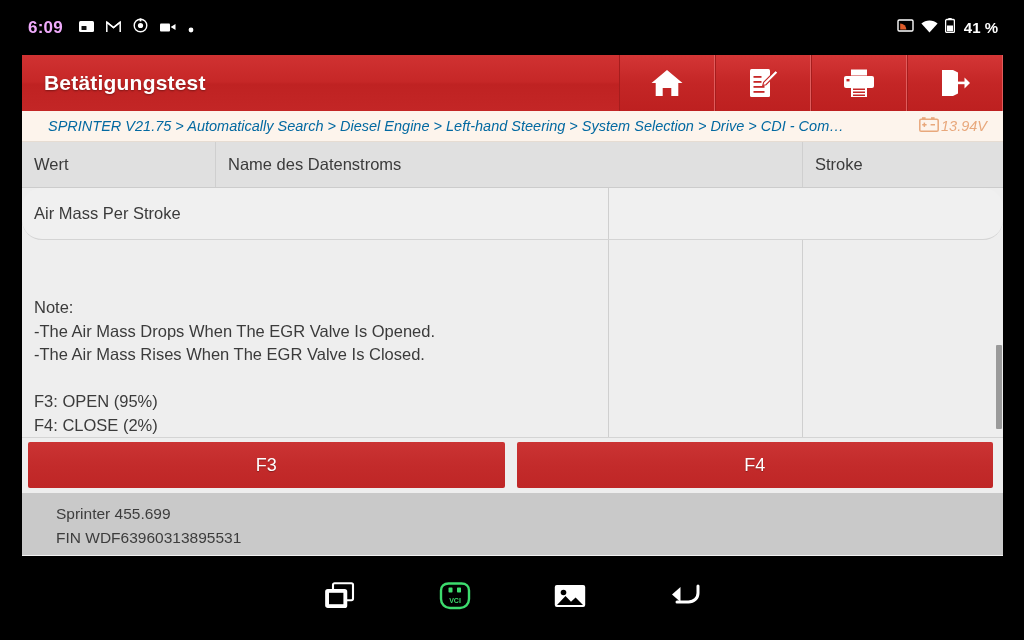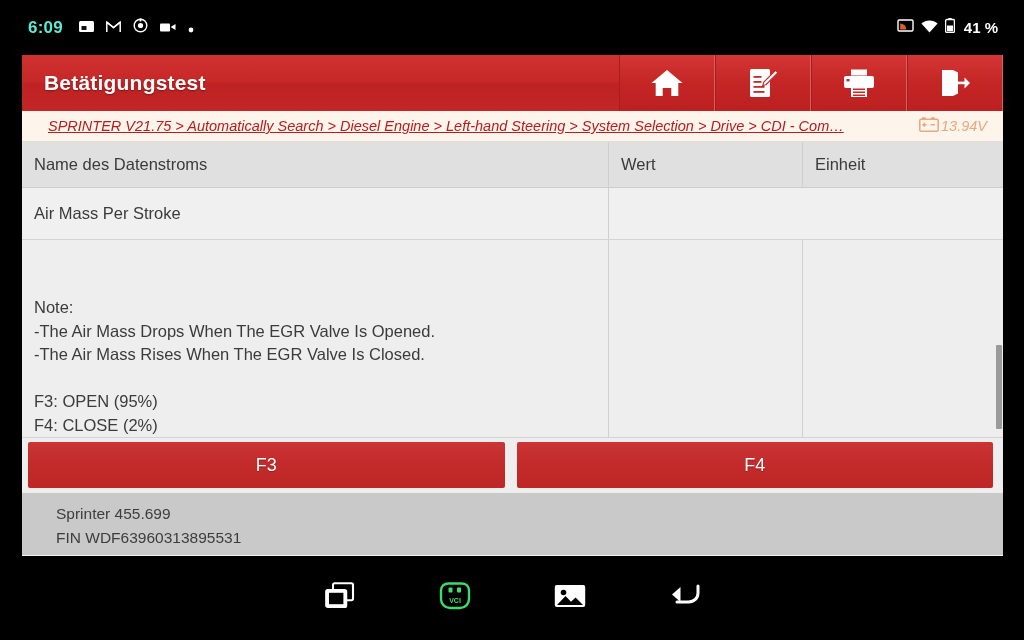--- a/index.html
+++ b/index.html
@@ -20,21 +20,21 @@
     position: absolute;
     left: 0; top: 0;
     width: 1024px; height: 55px;
     background: #000;
     display: flex;
     align-items: center;
     box-sizing: border-box;
     padding: 0 26px 0 28px;
   }
   .sb-clock {
-    color: #5eead4;
+    color: #f0abfc;
     font-size: 17px;
     font-weight: bold;
     letter-spacing: 0.2px;
     margin-right: 16px;
   }
   .sb-left-icons {
     display: flex;
     align-items: center;
     gap: 12px;
     flex: 1;
@@ -104,27 +104,26 @@
     height: 31px;
     background: #fdf4ec;
     display: flex;
     align-items: center;
     padding: 0 8px 0 26px;
     box-sizing: border-box;
     border-bottom: 1px solid #e6dcd2;
     overflow: hidden;
   }
   .bc-path {
-    color: #b91c1c;
+    color: #0369a1;
     font-size: 14.5px;
     font-style: italic;
     white-space: nowrap;
     overflow: hidden;
     flex: 1;
-    text-decoration: underline;
   }
   .bc-volt {
     display: flex;
     align-items: center;
     gap: 2px;
     color: #e8a87c;
     font-size: 14.5px;
     font-style: italic;
     white-space: nowrap;
     padding-right: 8px;
@@ -142,20 +141,21 @@
   }
   .thead {
     background: #e0e0e0;
     height: 46px;
     border-bottom: 1px solid #cccccc;
   }
   .tbody-row {
     background: #f0f0f0;
     height: 52px;
     border-bottom: 1px solid #d4d4d4;
+    border-radius: 20px;
   }
   .note-row {
     background: #eeeeee;
     height: 198px;
     border-bottom: 1px solid #d4d4d4;
   }
   .cell {
     box-sizing: border-box;
     padding: 0 0 0 12px;
     display: flex;
@@ -382,23 +382,23 @@
           <rect x="11.6" y="7" width="4.4" height="1.5" fill="#e8a87c"></rect>
         </svg>
       </span>
       <span>13.94V</span>
     </div>
   </div>
 
   <div class="table-wrap">
 
     <div class="trow thead">
+      <div class="cell c-val">Wert</div>
       <div class="cell c-name">Name des Datenstroms</div>
-      <div class="cell c-val">Wert</div>
-      <div class="cell c-unit">Einheit</div>
+      <div class="cell c-unit">Stroke</div>
     </div>
 
     <div class="trow tbody-row">
       <div class="cell c-name">Air Mass Per Stroke</div>
     </div>
 
     <div class="trow note-row">
       <div class="cell c-name">
         <div class="note-text">Note:
 -The Air Mass Drops When The EGR Valve Is Opened.

